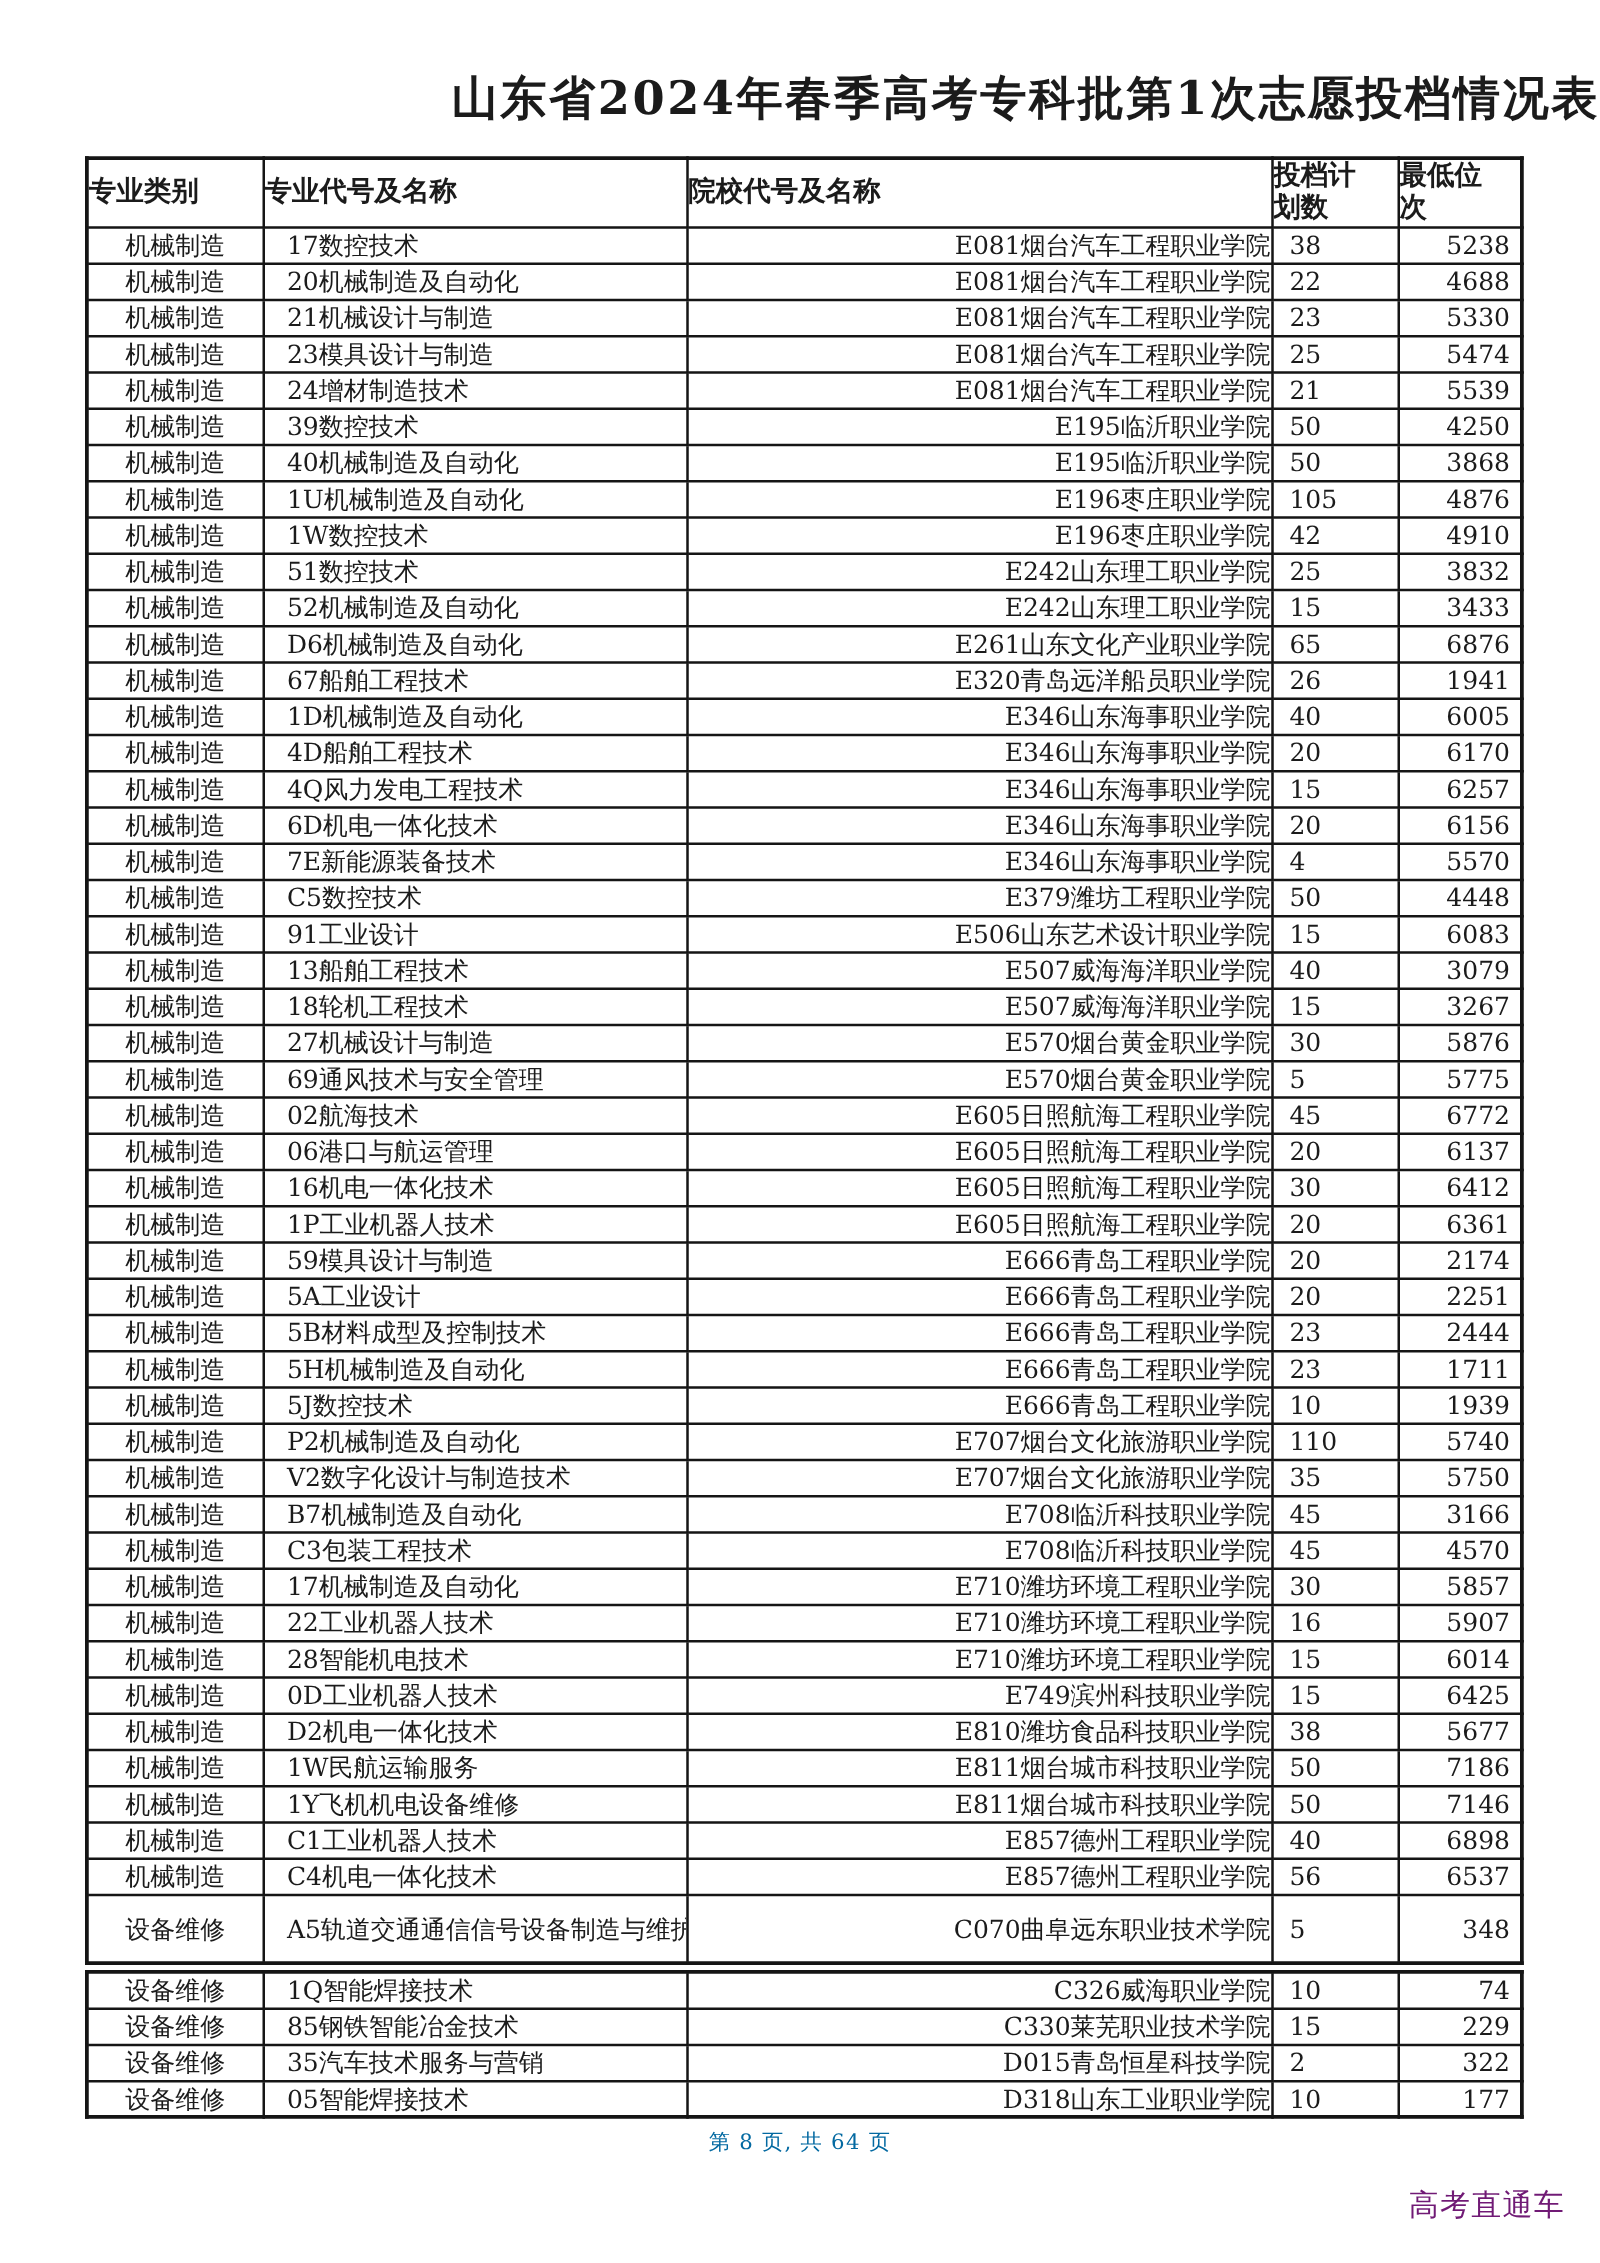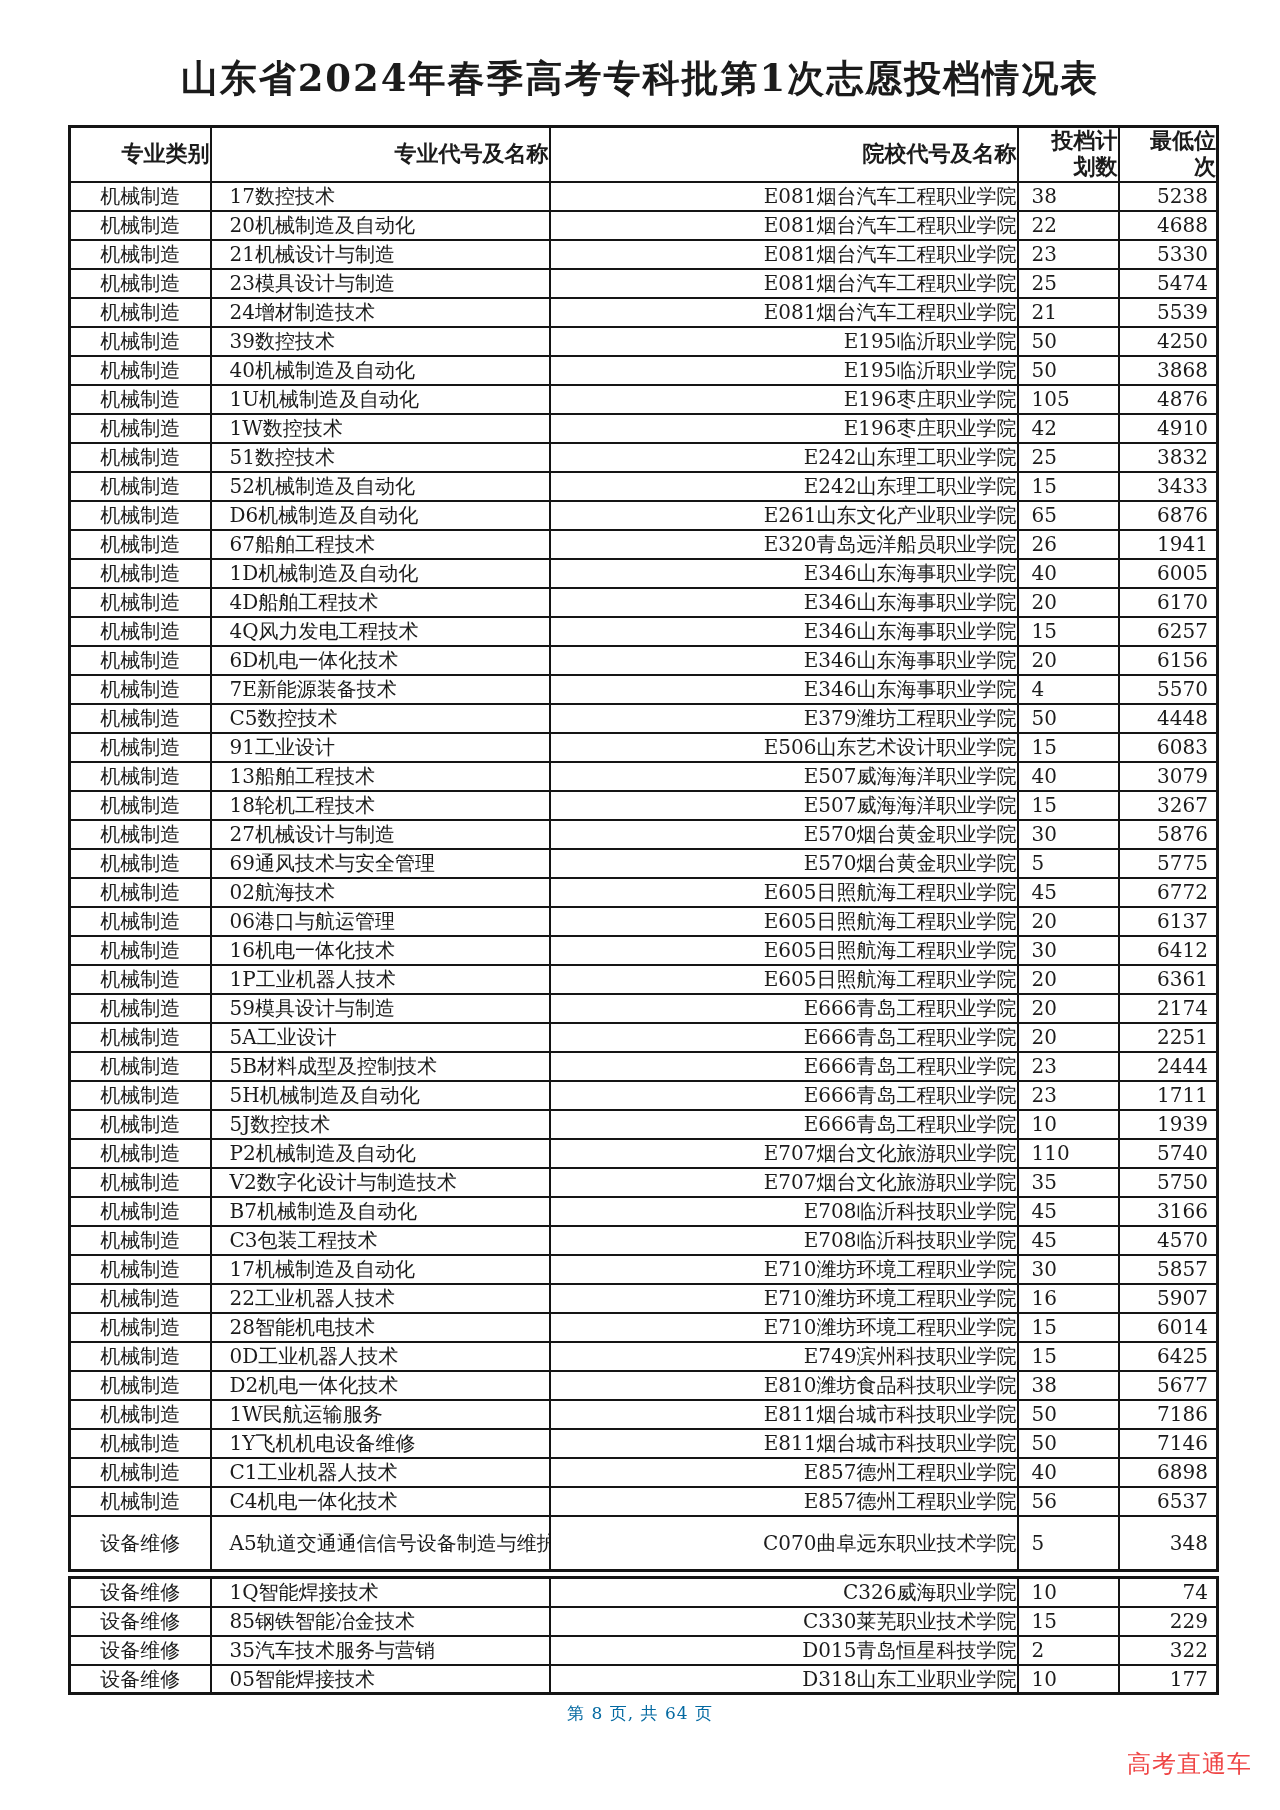--- a/index.html
+++ b/index.html
@@ -8,21 +8,21 @@
     width: 1280px; height: 1810px;
     position: relative;
     font-family: "DejaVu Serif", "Liberation Serif", serif;
     color: #1b1b1b;
   }
   .page { position: absolute; inset: 0; overflow: hidden; }
 
   .title {
     position: absolute;
     top: 54px; left: 0; width: 100%;
-    text-align: center;
+    text-align: right;
     font-size: 37px;
     font-weight: bold;
     letter-spacing: 2px;
     white-space: nowrap;
   }
 
   table.grid {
     position: absolute;
     left: 68px;
     width: 1148px;
@@ -41,21 +41,21 @@
 
   th, td {
     border: 2px solid #151515;
     vertical-align: middle;
     overflow: hidden;
   }
   th {
     height: 55px;
     font-size: 22px;
     font-weight: bold;
-    text-align: right;
+    text-align: left;
     white-space: pre-line;
     line-height: 1.18;
     padding: 0;
   }
   td {
     height: 29px;
     font-size: 20px;
     line-height: 1;
     white-space: nowrap;
     padding: 0;
@@ -72,21 +72,21 @@
     top: 1702px; left: 0; width: 100%;
     text-align: center;
     font-size: 17px;
     letter-spacing: 1px;
     color: #0369a1;
   }
   .watermark {
     position: absolute;
     top: 1748px; right: 28px;
     font-size: 24px;
-    color: #ef4444;
+    color: #701a75;
     font-family: "DejaVu Sans", "Liberation Sans", sans-serif;
     letter-spacing: 1px;
   }
 </style>
 </head>
 <body>
 
 <div class="page">
 
   <div class="title">山东省2024年春季高考专科批第1次志愿投档情况表</div>

